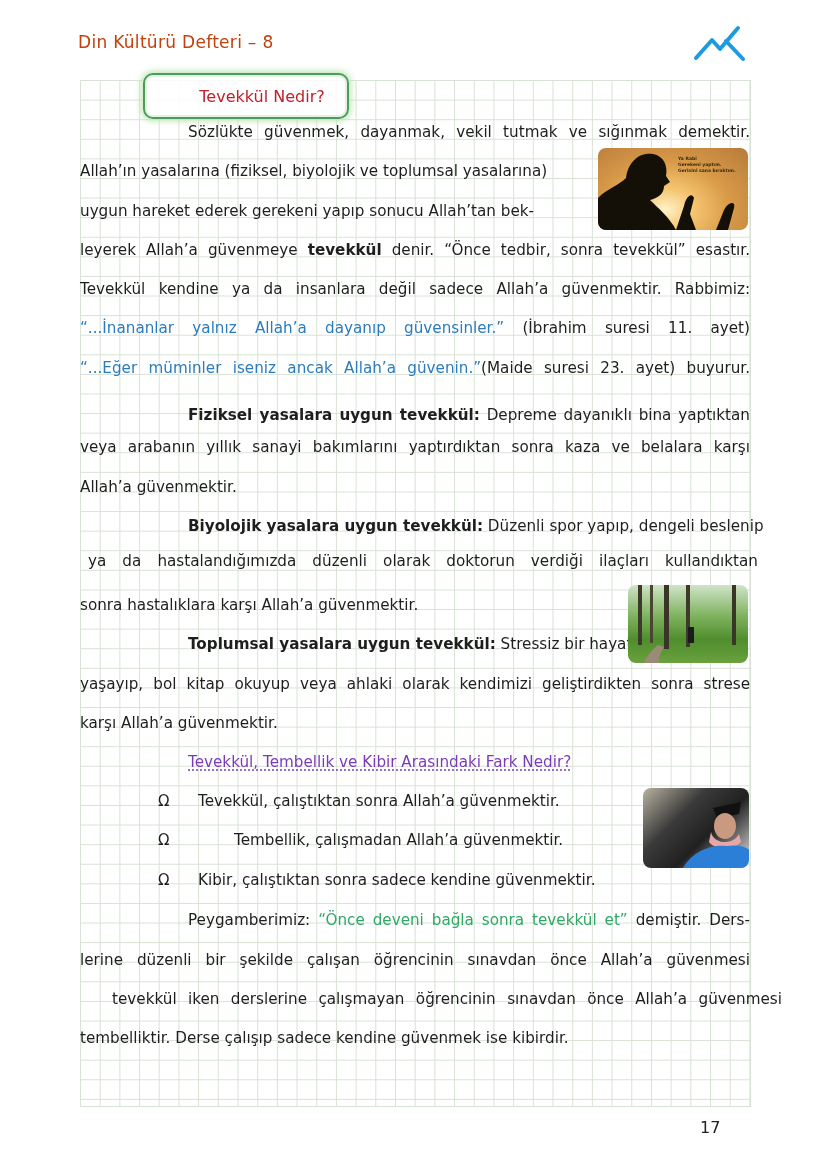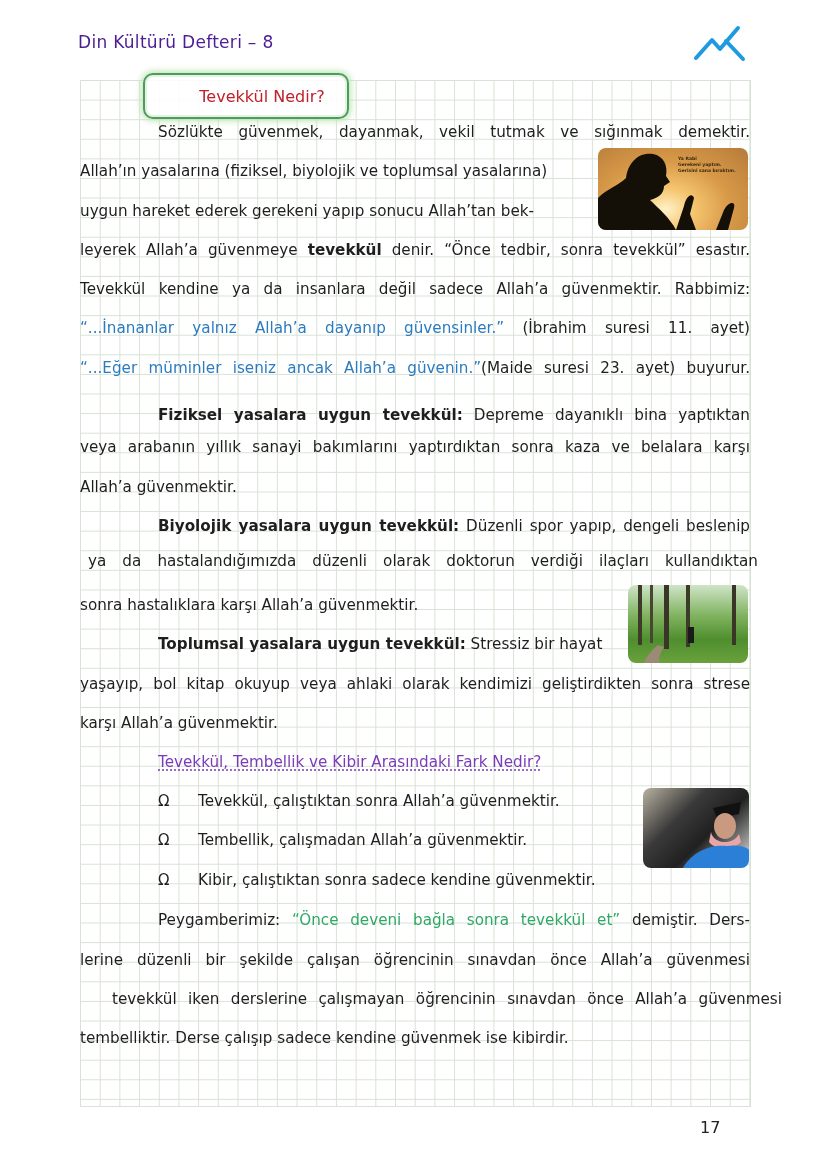--- a/index.html
+++ b/index.html
@@ -1,35 +1,35 @@
 <!DOCTYPE html>
 <html><head>
 <meta charset="utf-8">
 <style>
   html, body { margin: 0; padding: 0; background: #ffffff; }
   body { width: 828px; height: 1171px; position: relative; overflow: hidden;
          font-family: "DejaVu Sans", sans-serif; color: #1e1e1e; }
-  .header-title { position: absolute; left: 78px; top: 32px; font-size: 17px; letter-spacing: 0.3px; color: #4c1d95; }
+  .header-title { position: absolute; left: 78px; top: 32px; font-size: 17px; letter-spacing: 0.3px; color: #c2410c; }
   .logo { position: absolute; left: 692px; top: 22px; width: 56px; height: 42px; }
   .grid { position: absolute; left: 80px; top: 80px; width: 670px; height: 1026px;
           background-color: #fff;
           background-image:
             linear-gradient(to right, #d9e2d6 1px, transparent 1px),
             linear-gradient(to bottom, #d9e2d6 1px, transparent 1px);
           background-size: 19.7px 19.6px;
           border-right: 1px solid #d9e2d6; border-bottom: 1px solid #d9e2d6; }
   .title-box { position: absolute; left: 143px; top: 73px; width: 170px; height: 42px;
                border: 2px solid #4d9b5e; border-radius: 10px; background: rgba(255,255,255,0.85);
                box-shadow: 0 0 6px 2px #bfe6b6, inset 0 0 0 2px #e3f3dd;
                display: flex; align-items: center; justify-content: center; padding-left: 32px; }
   .title-box span { color: #c0202a; font-size: 16px; }
   .line { position: absolute; left: 80px; width: 670px; font-size: 15.2px; line-height: 20px;
           white-space: nowrap; }
   .just { text-align: justify; text-align-last: justify; }
-  .indent { padding-left: 78px; box-sizing: border-box; }
+  .indent { padding-left: 108px; box-sizing: border-box; }
   b { font-weight: bold; }
   .blue { color: #2b7bbf; }
   .green { color: #2fa865; }
   .purple { color: #7a3bb8; text-decoration: underline dotted; text-underline-offset: 3px; }
   .bullet { position: absolute; left: 158px; font-size: 15px; }
   .bullet-text { position: absolute; left: 198px; font-size: 15.2px; white-space: nowrap; }
   .img { position: absolute; border-radius: 8px; overflow: hidden; }
   .img1 { left: 598px; top: 148px; width: 150px; height: 82px;
           background: radial-gradient(ellipse at 45% 75%, #fff2c8 0%, #f5c46e 25%, #d89a48 55%, #b57a3a 100%); }
   .img2 { left: 628px; top: 585px; width: 120px; height: 78px;
@@ -111,21 +111,21 @@
   </svg>
 </div>
 
 <div class="line indent" style="top:752px;">
   <span class="purple">Tevekkül, Tembellik ve Kibir Arasındaki Fark Nedir?</span>
 </div>
 
 <div class="bullet" style="top:792px;">Ω</div>
 <div class="bullet-text" style="top:792px;">Tevekkül, çalıştıktan sonra Allah’a güvenmektir.</div>
 <div class="bullet" style="top:831px;">Ω</div>
-<div class="bullet-text" style="top:831px;">Tembellik, çalışmadan Allah’a güvenmektir.</div>
+<div class="bullet-text" style="top:831px;padding-left:36px;">Tembellik, çalışmadan Allah’a güvenmektir.</div>
 <div class="bullet" style="top:871px;">Ω</div>
 <div class="bullet-text" style="top:871px;">Kibir, çalıştıktan sonra sadece kendine güvenmektir.</div>
 
 <div class="img img3">
   <svg width="106" height="80" viewBox="0 0 106 80" style="position:absolute;left:0;top:0;">
     <polygon points="70,20 98,14 96,26 74,30" fill="#111"></polygon>
     <ellipse cx="82" cy="38" rx="11" ry="13" fill="#c99a80"></ellipse>
     <path d="M68,44 C70,56 90,58 96,46 L98,54 C90,62 72,62 66,54 Z" fill="#e8a6a6"></path>
     <path d="M40,80 C50,62 70,56 84,58 C96,56 106,60 106,62 L106,80 Z" fill="#2b7fd6"></path>
   </svg>

